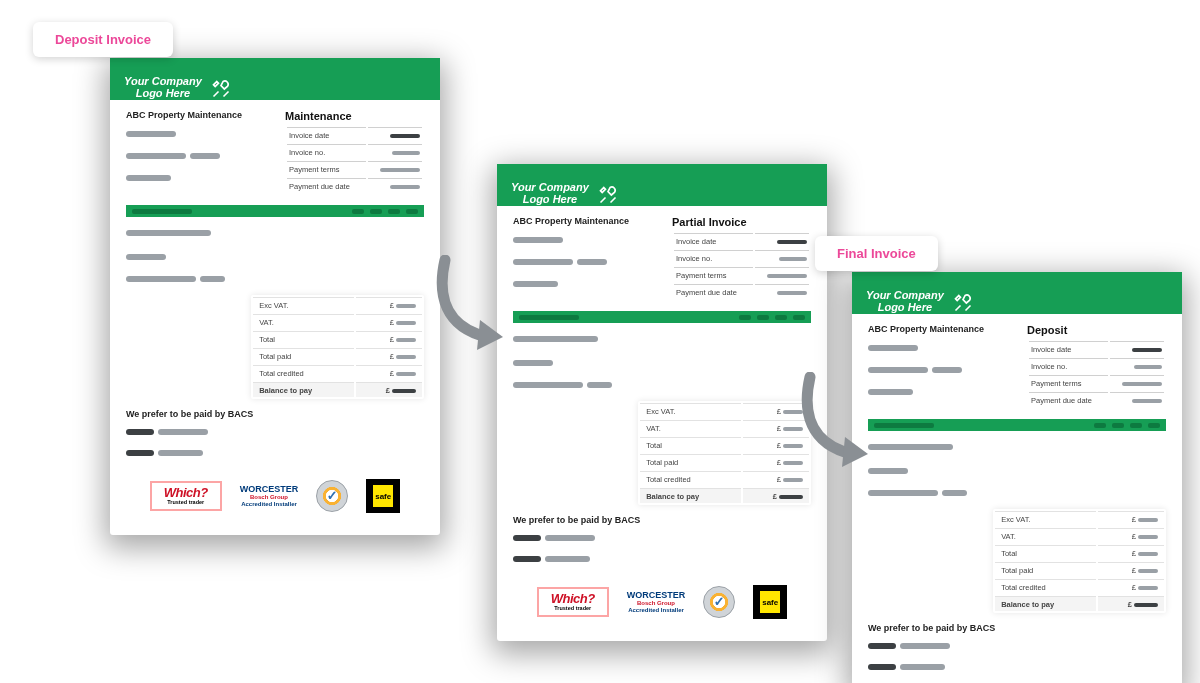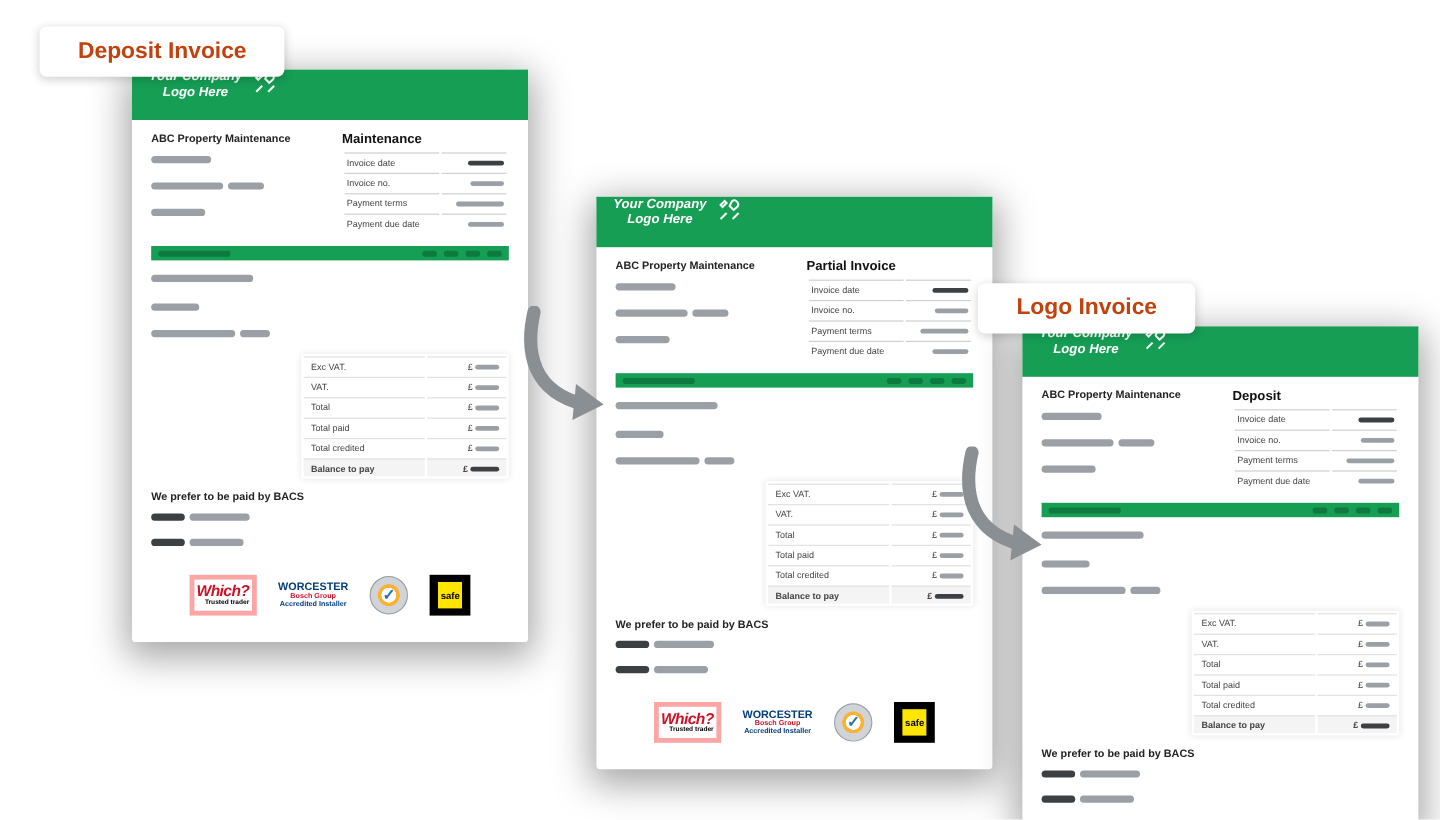--- a/index.html
+++ b/index.html
@@ -20,31 +20,31 @@
     background: #fff;
     border-radius: 3px;
     box-shadow: 0 8px 30px 5px rgba(0,0,0,0.35);
     padding: 0;
   }
   .label-chip {
     position: absolute;
     background: #fff;
     border-radius: 6px;
     box-shadow: 0 2px 8px rgba(0,0,0,0.18);
-    padding: 10px 32px;
-    font-size: 19px;
+    padding: 10px 22px;
+    font-size: 13px;
     font-weight: 600;
-    color: #c2410c;
+    color: #ec4899;
     z-index: 50;
   }
   .header-bar {
     background: #169e55;
     height: 42px;
     display: flex;
-    align-items: flex-start;
+    align-items: flex-end;
     padding: 0 14px;
   }
   .logo-text {
     color: #fff;
     font-style: italic;
     font-weight: 600;
     font-size: 11px;
     line-height: 1.15;
     text-align: center;
   }
@@ -137,24 +137,23 @@
     padding-bottom: 8px;
   }
   .badge {
     display: flex;
     flex-direction: column;
     align-items: center;
     font-size: 7px;
     line-height: 1.05;
   }
   .which-badge {
-    border: 4px solid #fca5a5;
-    padding: 3px 2px;
+    border: 2px solid #fca5a5;
+    padding: 3px 12px;
     position: relative;
-    align-items: flex-end;
   }
   .which-text {
     color: #ce1126;
     font-weight: 900;
     font-size: 13px;
     font-style: italic;
     letter-spacing: -0.5px;
   }
   .which-sub { color: #000; font-size: 5.5px; font-weight: 700; text-align: center; }
   .worcester-badge { text-align: left; }
@@ -194,21 +193,21 @@
     z-index: 40;
     pointer-events: none;
   }
 </style>
 </head>
 <body>
 
 <div class="stage">
 
   <div class="label-chip" style="top:22px; left:33px;">Deposit Invoice</div>
-  <div class="label-chip" style="top:236px; left:815px;">Logo Invoice</div>
+  <div class="label-chip" style="top:236px; left:815px;">Final Invoice</div>
 
   <div class="card" style="top:58px; left:110px; width:330px;">
     <div class="header-bar">
       <div class="logo-text">
         <div>Your Company</div>
         <div>Logo Here</div>
       </div>
       <span class="tools-icon">
         <svg width="20" height="20" viewBox="0 0 24 24" fill="none" stroke="#fff" stroke-width="2">
           <path d="M3 21 L9 15"></path>

